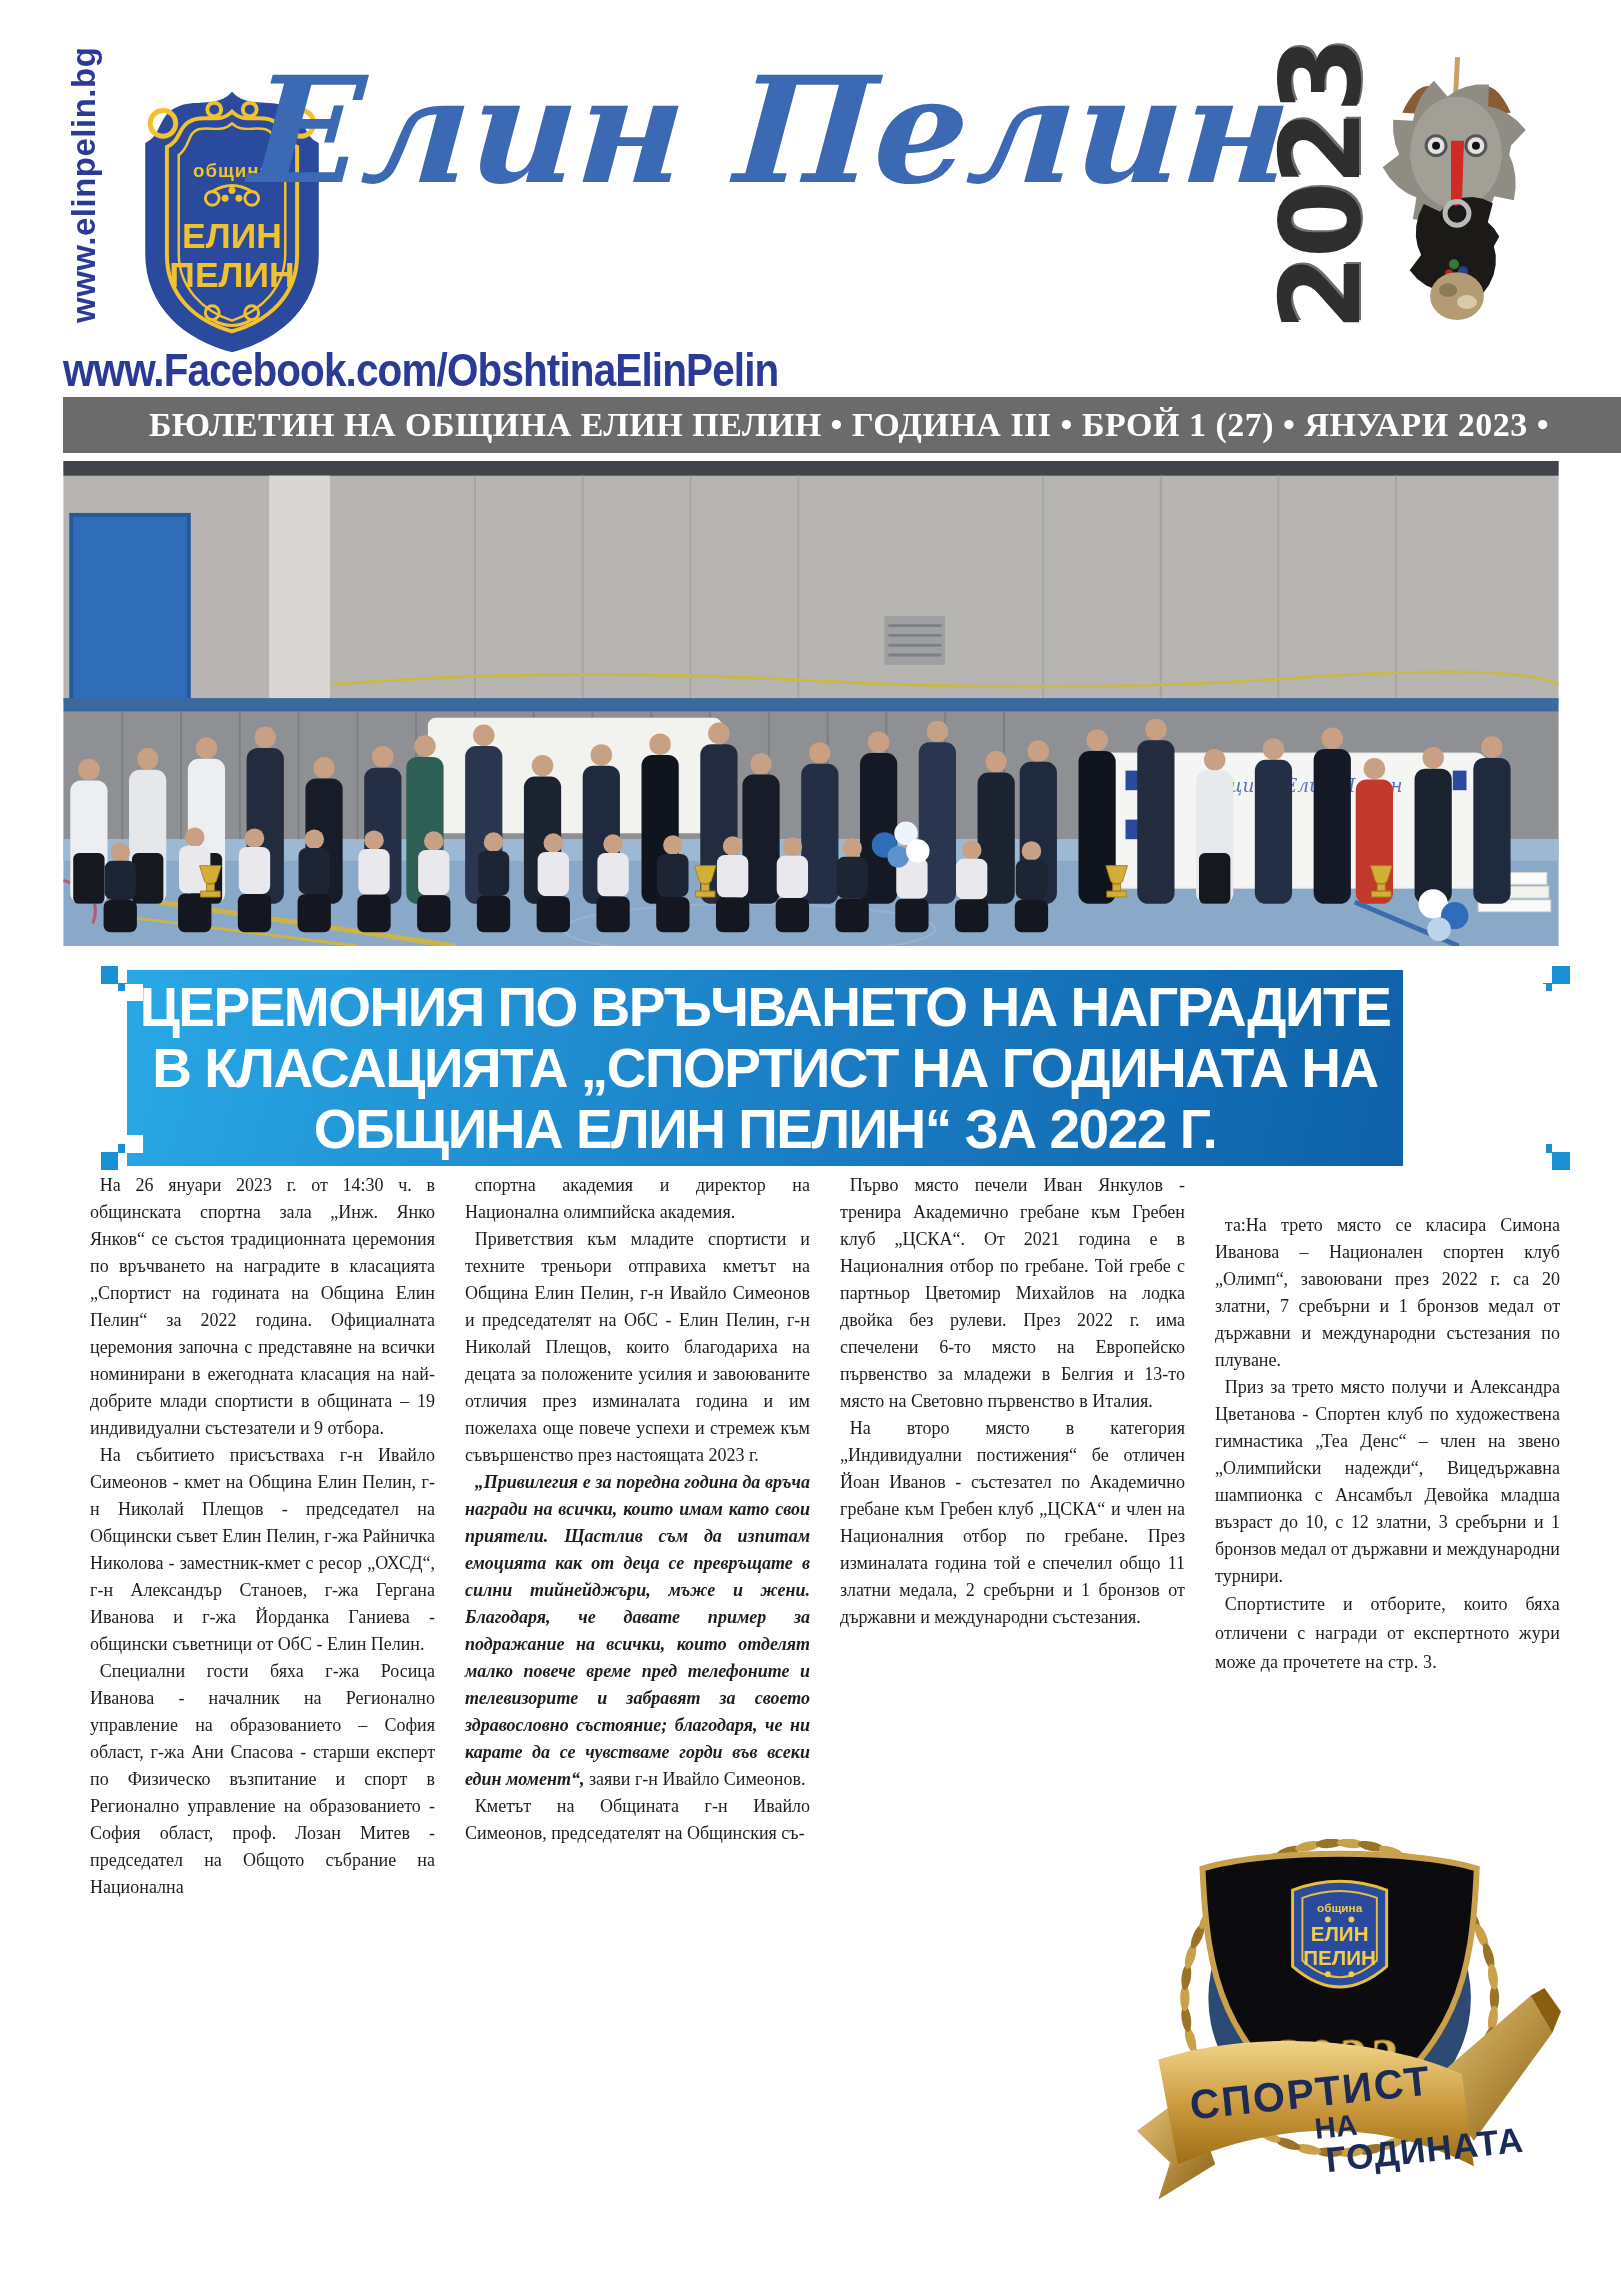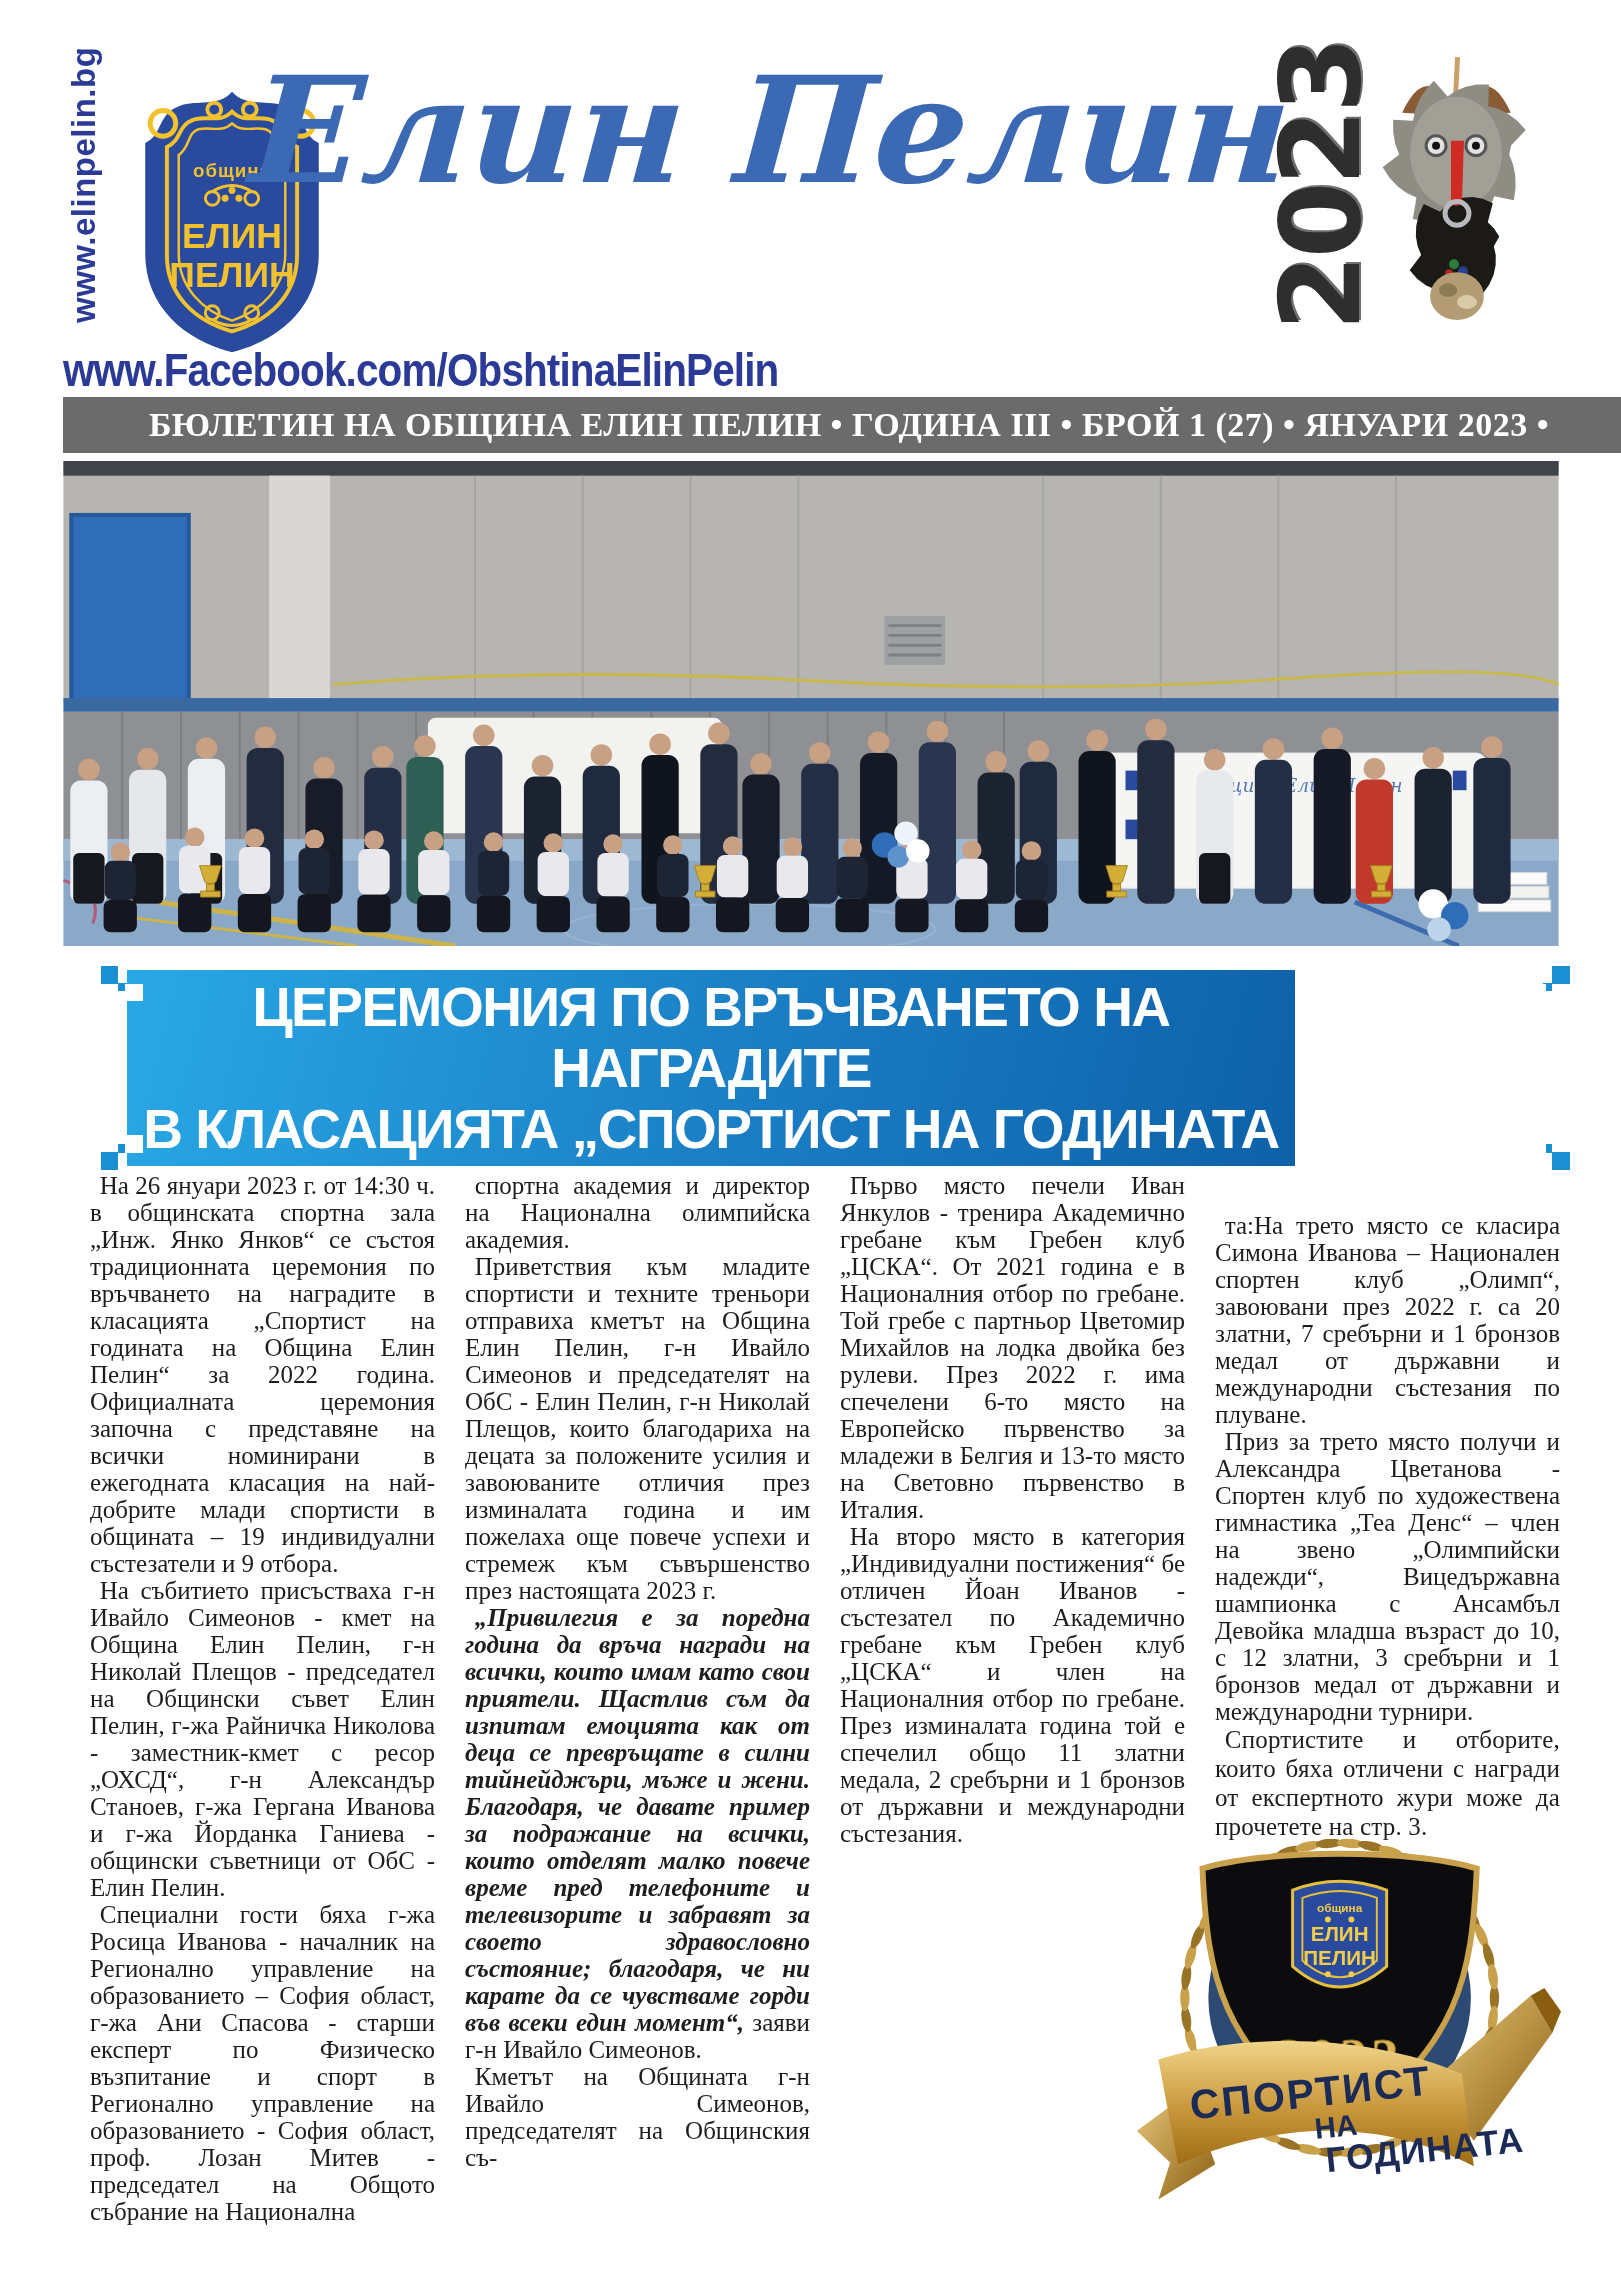--- a/index.html
+++ b/index.html
@@ -17,30 +17,30 @@
     text-shadow:2px 2px 0 #6f6f6f;white-space:nowrap;}
   .mask-wrap{position:absolute;left:1374px;top:51px;width:165px;height:274px;}
   .fb-url{position:absolute;left:63px;top:343px;transform-origin:0 0;transform:scaleX(.88);
     font-family:"Liberation Sans",sans-serif;font-weight:800;font-size:46px;letter-spacing:-1px;color:#2b3a96;white-space:nowrap;}
   .banner{position:absolute;left:63px;top:397px;width:1572px;height:56px;background:#6b6b6b;
     color:#fff;font-family:"Liberation Serif",serif;font-weight:700;font-size:34px;line-height:56px;
     text-align:center;letter-spacing:0.5px;white-space:nowrap;}
   
   .photo{position:absolute;left:63px;top:461px;width:1496px;height:485px;}
   
-  .headline-wrap{position:absolute;left:127px;top:970px;width:1168px;height:196px;
+  .headline-wrap{position:absolute;left:127px;top:970px;width:1276px;height:196px;
     background:linear-gradient(105deg,#29a8e6 0%,#1a7dc4 55%,#0d61a8 100%);}
   .headline-lines{position:absolute;left:0;top:6.9px;width:100%;text-align:center;
     font-family:"Liberation Sans",sans-serif;font-weight:700;font-size:55px;line-height:61px;
     letter-spacing:-1.5px;color:#ffffff;}
   .px{position:absolute;}
   .px.b{background:#1a8fd4;}
   .px.w{background:#ffffff;}
   
-  .col{position:absolute;top:1172px;width:345px;font-size:25px;line-height:27px;color:#1d1d1f;
+  .col{position:absolute;top:1172px;width:345px;font-size:18px;line-height:27px;color:#1d1d1f;
     text-align:justify;}
   .col p{margin:0;text-indent:9.8px;}
   .q{font-style:italic;font-weight:700;}
   .qt{font-style:normal;font-weight:400;}
   .fin{line-height:29px;letter-spacing:0.2px;}
   .badge-wrap{position:absolute;left:1129px;top:1839px;width:433px;height:396px;}
 </style>
 </head>
 <body>
 

